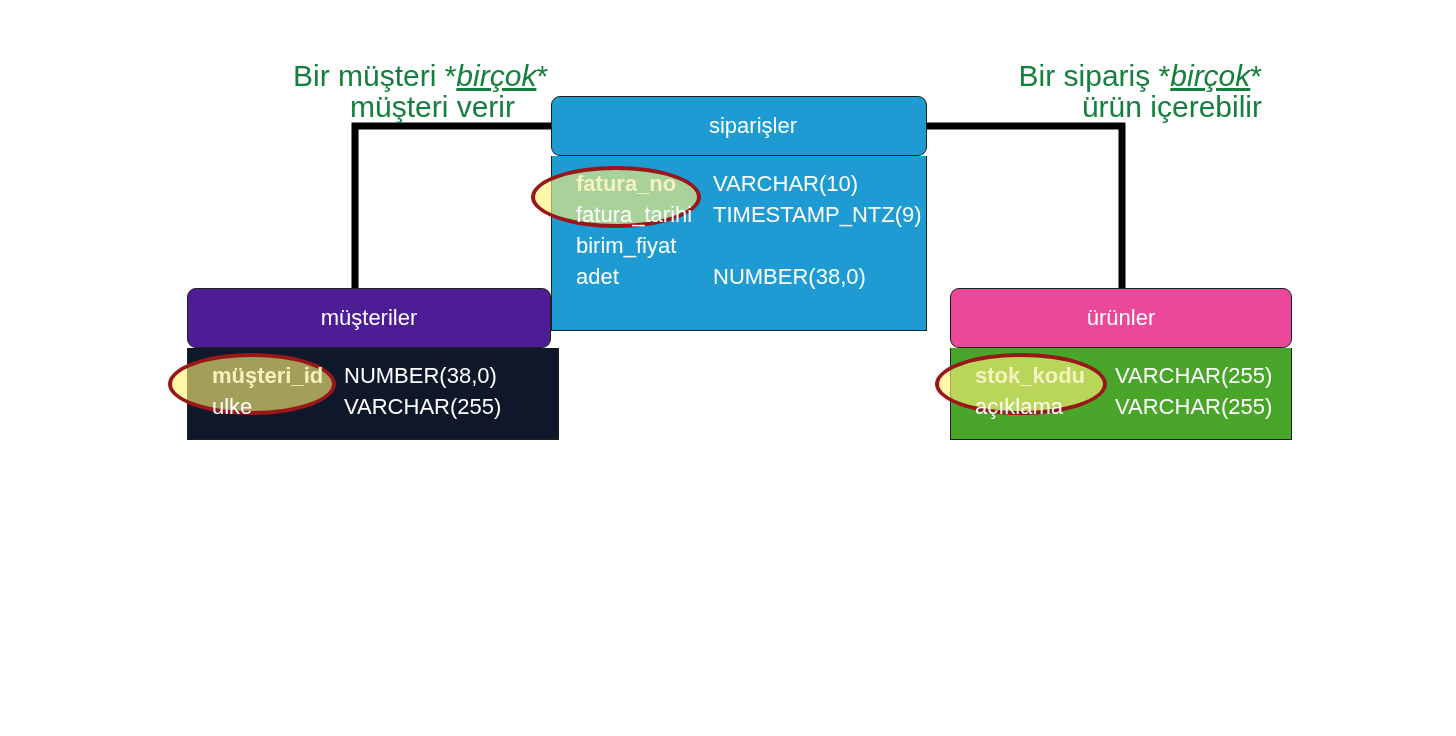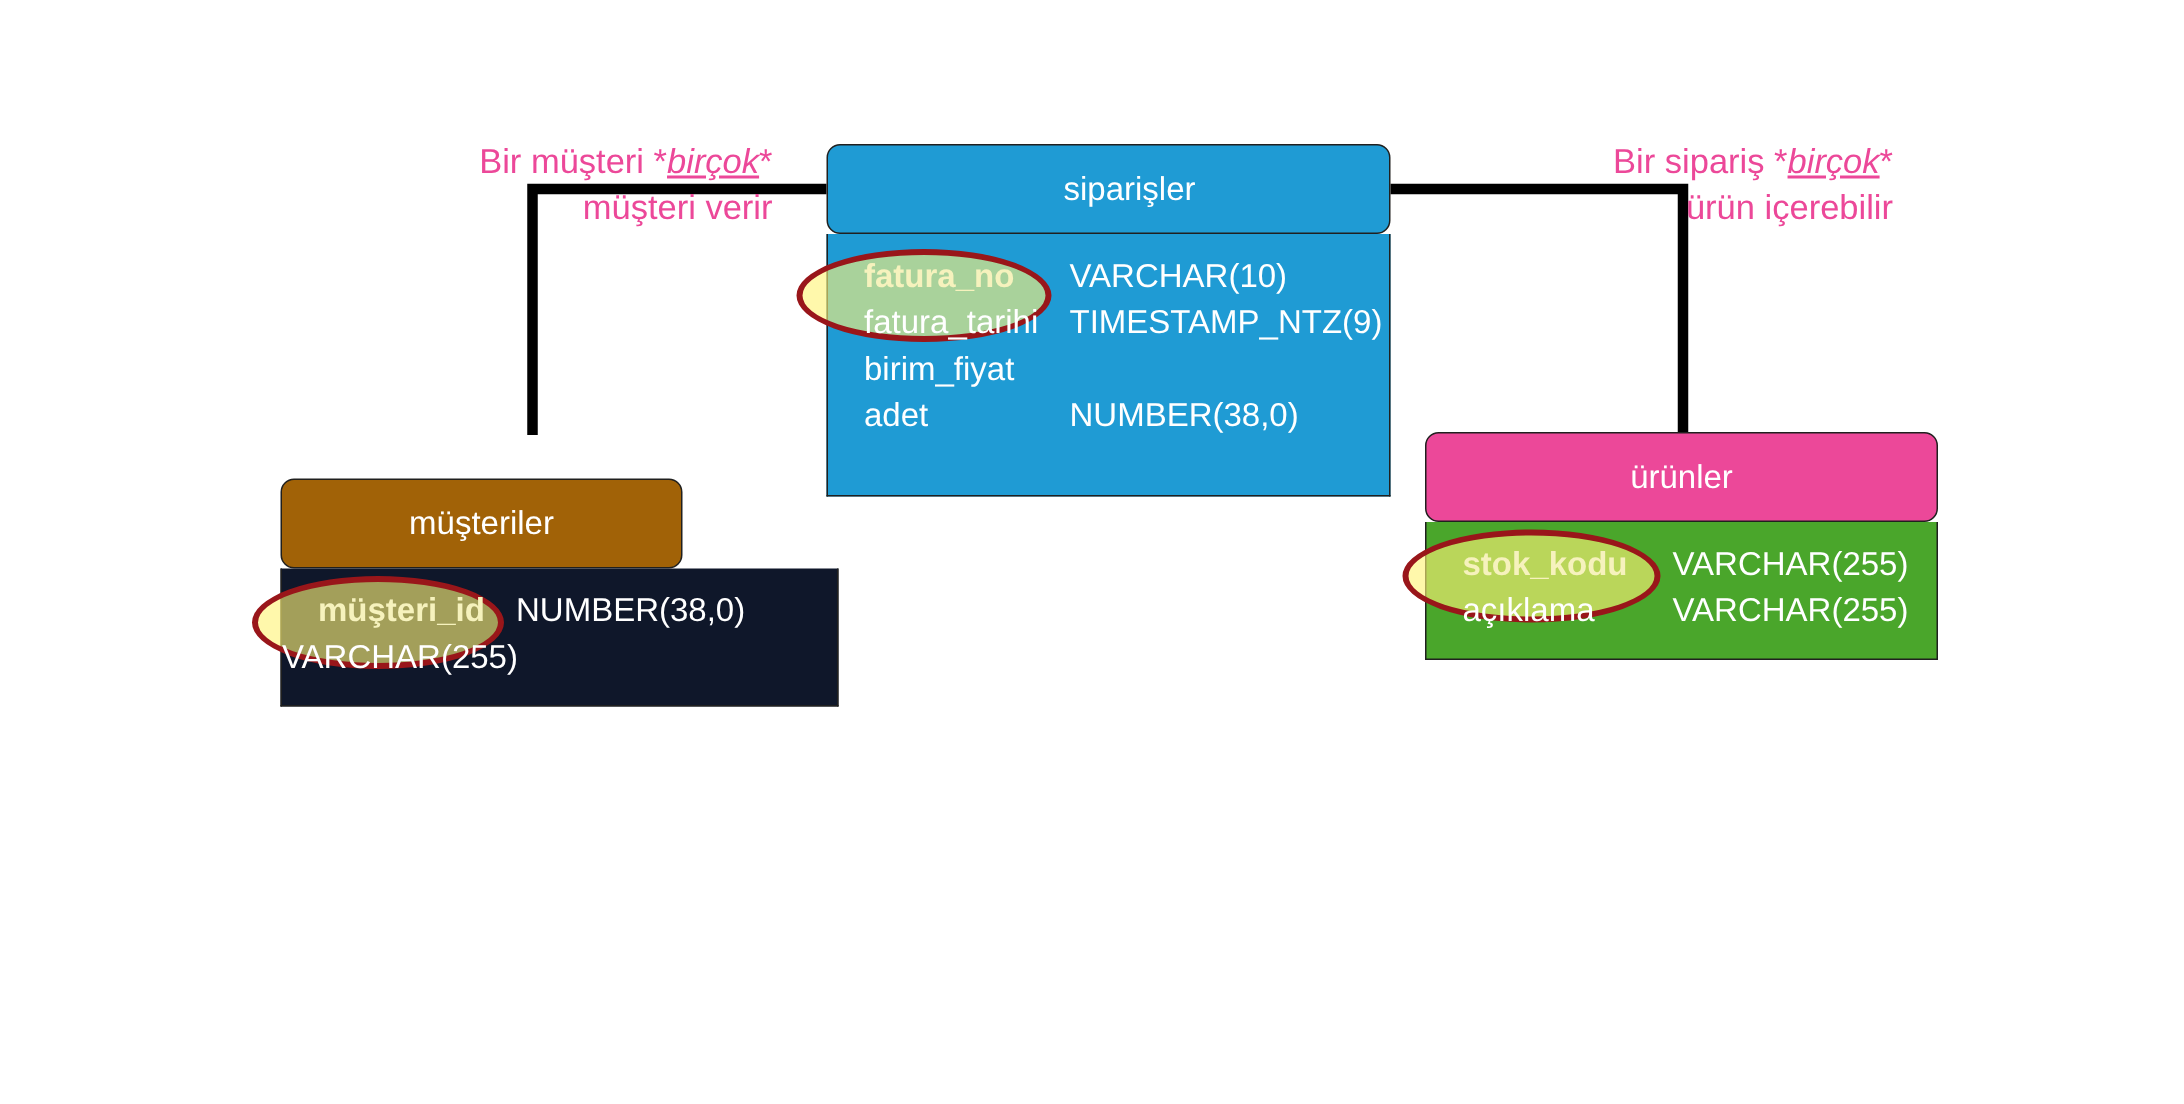--- a/index.html
+++ b/index.html
@@ -27,25 +27,24 @@
     position: absolute;
     left: 0; top: 0;
     width: 1456px;
     height: 736px;
     pointer-events: none;
   }
 
   
   .caption {
     position: absolute;
-    color: #ec4899;
-    font-size: 23px;
+    color: #15803d;
+    font-size: 30px;
     line-height: 31px;
     white-space: nowrap;
-    margin-top: 32px;
   }
   .caption .em {
     font-style: italic;
     text-decoration: underline;
   }
   .caption-left  { left: 293px; top: 60px; text-align: right; width: 222px; }
   .caption-right { left: 962px; top: 60px; text-align: right;  width: 300px; }
 
   
   .entity {
@@ -104,21 +103,21 @@
   
   
   #entity-siparisler { left: 551px; top: 96px; width: 376px; }
   #entity-siparisler .entity-header { background: #1f9bd4; width: 376px; padding-left: 28px; }
   #entity-siparisler .entity-body   { background: #1f9bd4; width: 376px; height: 175px; }
   #entity-siparisler .field-name { width: 137px; }
   #entity-siparisler .highlight-ellipse { left: -21px; top: 10px; width: 170px; height: 62px; }
 
   
   #entity-musteriler { left: 187px; top: 288px; width: 336px; }
-  #entity-musteriler .entity-header { background: #a16207; width: 268px; margin-top: 31px; }
+  #entity-musteriler .entity-header { background: #4c1d95; width: 364px; }
   #entity-musteriler .entity-body   { background: #0f172a; width: 372px; height: 92px; }
   #entity-musteriler .field-name { width: 132px; }
   #entity-musteriler .highlight-ellipse { left: -20px; top: 5px; width: 168px; height: 62px; }
 
   
   #entity-urunler { left: 950px; top: 288px; width: 342px; }
   #entity-urunler .entity-header { background: #ec4899; width: 342px; }
   #entity-urunler .entity-body   { background: #4aa62b; width: 342px; height: 92px; }
   #entity-urunler .field-name { width: 140px; }
   #entity-urunler .highlight-ellipse { left: -16px; top: 5px; width: 172px; height: 62px; }
@@ -173,20 +172,21 @@
     <div class="entity-header">
       <span>müşteriler</span>
     </div>
     <div class="entity-body">
       <div class="highlight-ellipse"></div>
       <div class="field-row pk">
         <span class="field-name">müşteri_id</span>
         <span class="field-type">NUMBER(38,0)</span>
       </div>
       <div class="field-row">
+        <span class="field-name">ulke</span>
         <span class="field-type">VARCHAR(255)</span>
       </div>
     </div>
   </div>
 
   <div class="entity" id="entity-urunler">
     <div class="entity-header">
       <span>ürünler</span>
     </div>
     <div class="entity-body">

